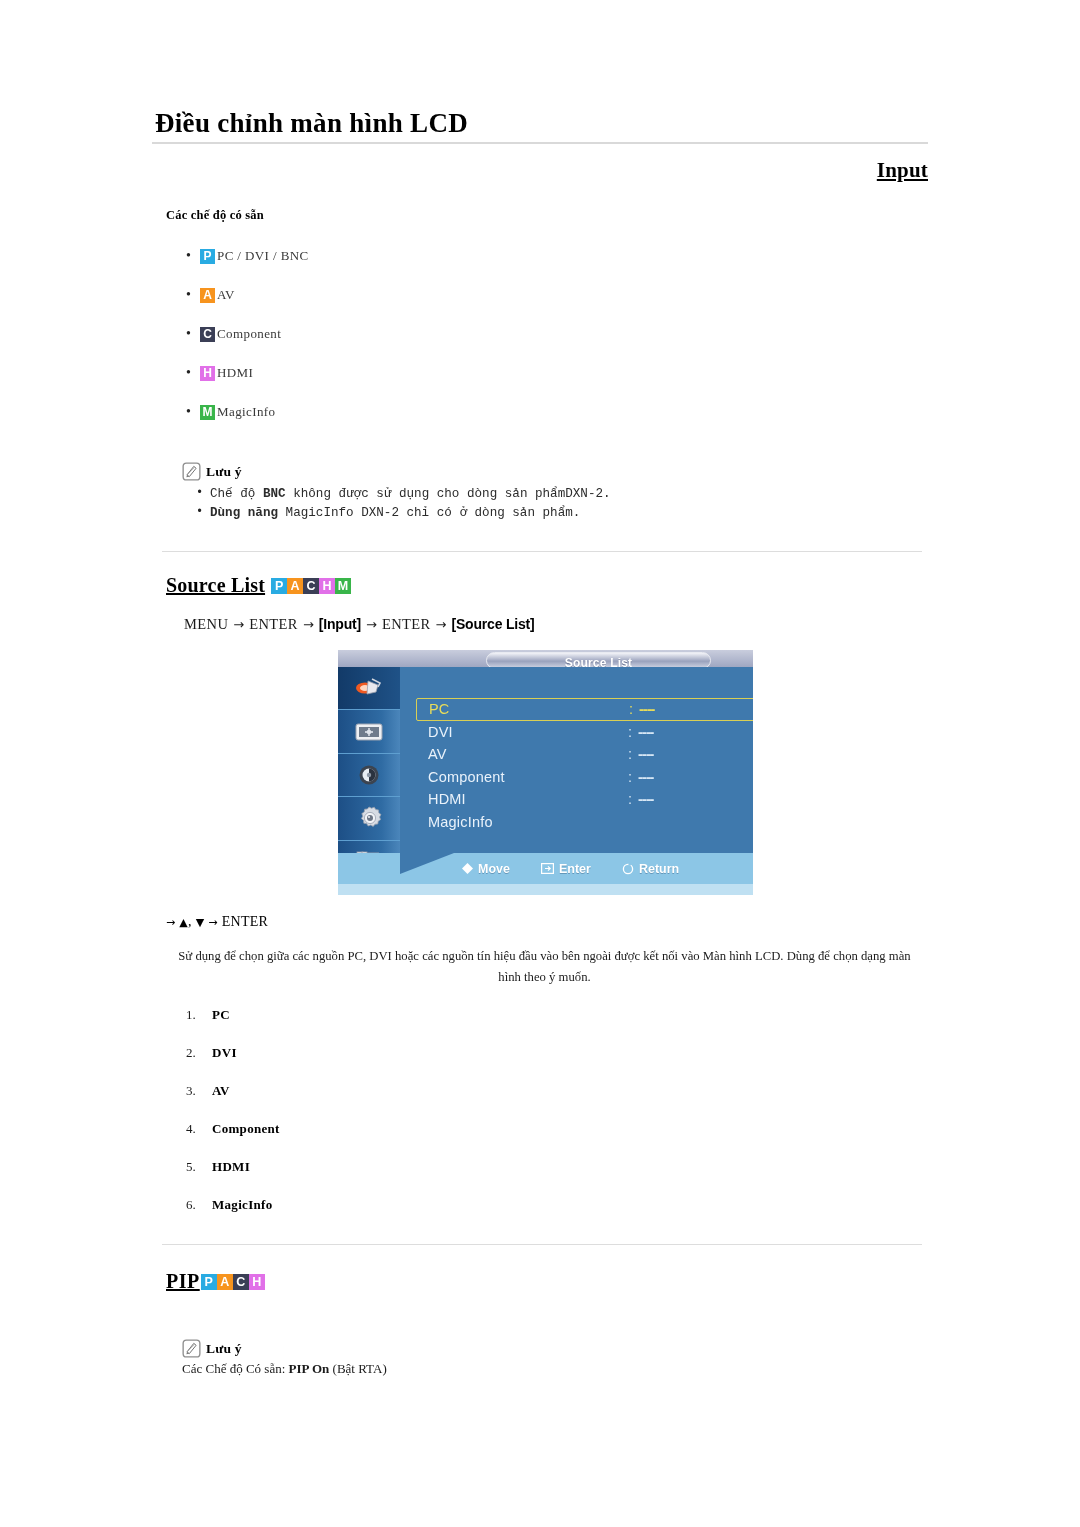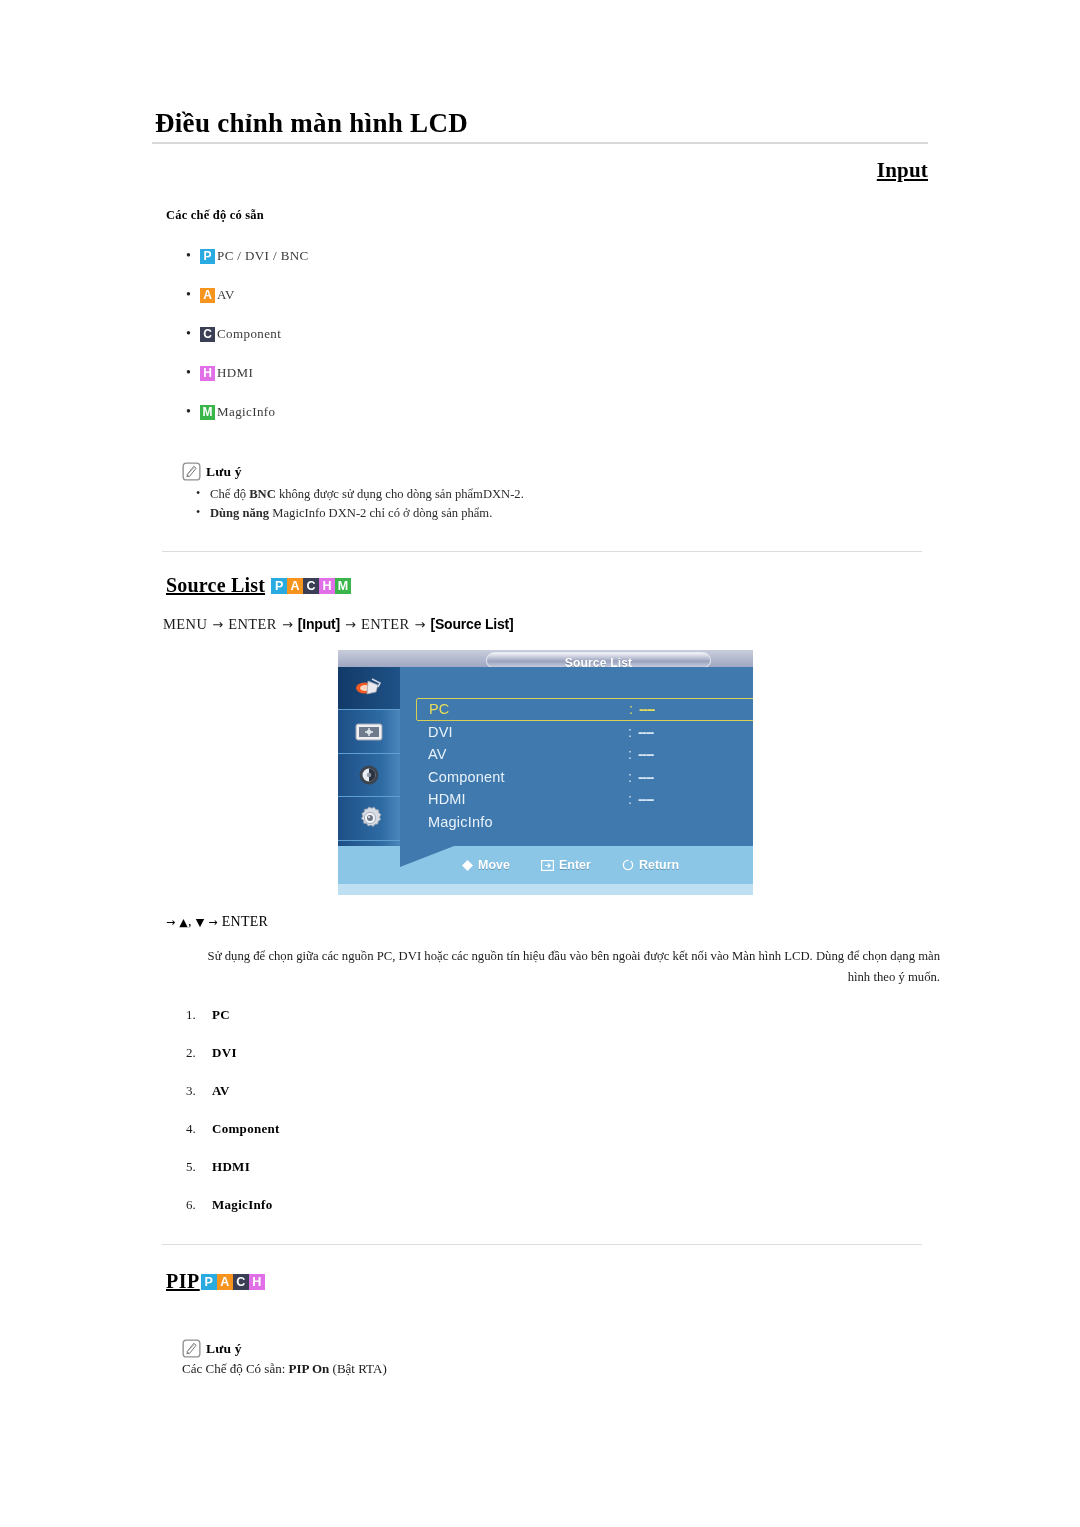--- a/index.html
+++ b/index.html
@@ -128,20 +128,21 @@
   }
   .note-title {
     font-size: 13.5px;
     font-weight: bold;
     letter-spacing: 0.2px;
   }
   .note-list {
     margin: 4px 0 0 0;
     padding: 0 0 0 28px;
     list-style: none;
+    font-family: Liberation Mono, monospace;
   }
   .note-list li {
     position: relative;
     font-size: 12.6px;
     line-height: 19px;
     color: #2b2b2b;
     white-space: nowrap;
   }
   .note-list li::before {
     content: "\2022";
@@ -176,21 +177,21 @@
     line-height: 16px;
     font-size: 12.5px;
     margin-right: 0;
   }
   .sec-head.pip .sec-title { letter-spacing: 0.5px; text-align: center; }
   .sec-head.pip .badge-row { margin-left: 1px; }
 
   
   .menu-path {
     position: absolute;
-    left: 163px;
+    left: 184px;
     display: flex;
     align-items: baseline;
     font-size: 14.5px;
     white-space: nowrap;
     justify-content: space-between;
   }
   .mp-sc {
     font-family: "Liberation Serif", "DejaVu Serif", serif;
     font-size: 14.5px;
     font-variant: small-caps;
@@ -302,21 +303,21 @@
     margin-left: -6px;
     padding-left: 6px;
     width: 348px;
   }
   .osd-row.selected .r-val { color: #e8dc5a; }
   .osd-row.selected .r-colon { color: #e8dc5a; }
   .osd-bottombar {
     position: absolute;
     left: 0; bottom: 11px;
     width: 100%;
-    height: 38px;
+    height: 31px;
     background: #8cc6e6;
     display: flex;
     align-items: center;
     padding-left: 124px;
     box-sizing: border-box;
   }
   .osd-bottombar::before {
     content: "";
     position: absolute;
     left: 62px; top: 0;
@@ -357,22 +358,21 @@
   }
 
   
   .para {
     position: absolute;
     left: 166px;
     width: 757px;
     font-size: 12.7px;
     line-height: 21px;
     color: #1b1b1b;
-    text-align: right;
-    margin-left: 17px;
+    text-align: center;
   }
 
   
   .num-list {
     position: absolute;
     left: 186px;
     margin: 0;
     padding: 0;
     list-style: none;
   }

